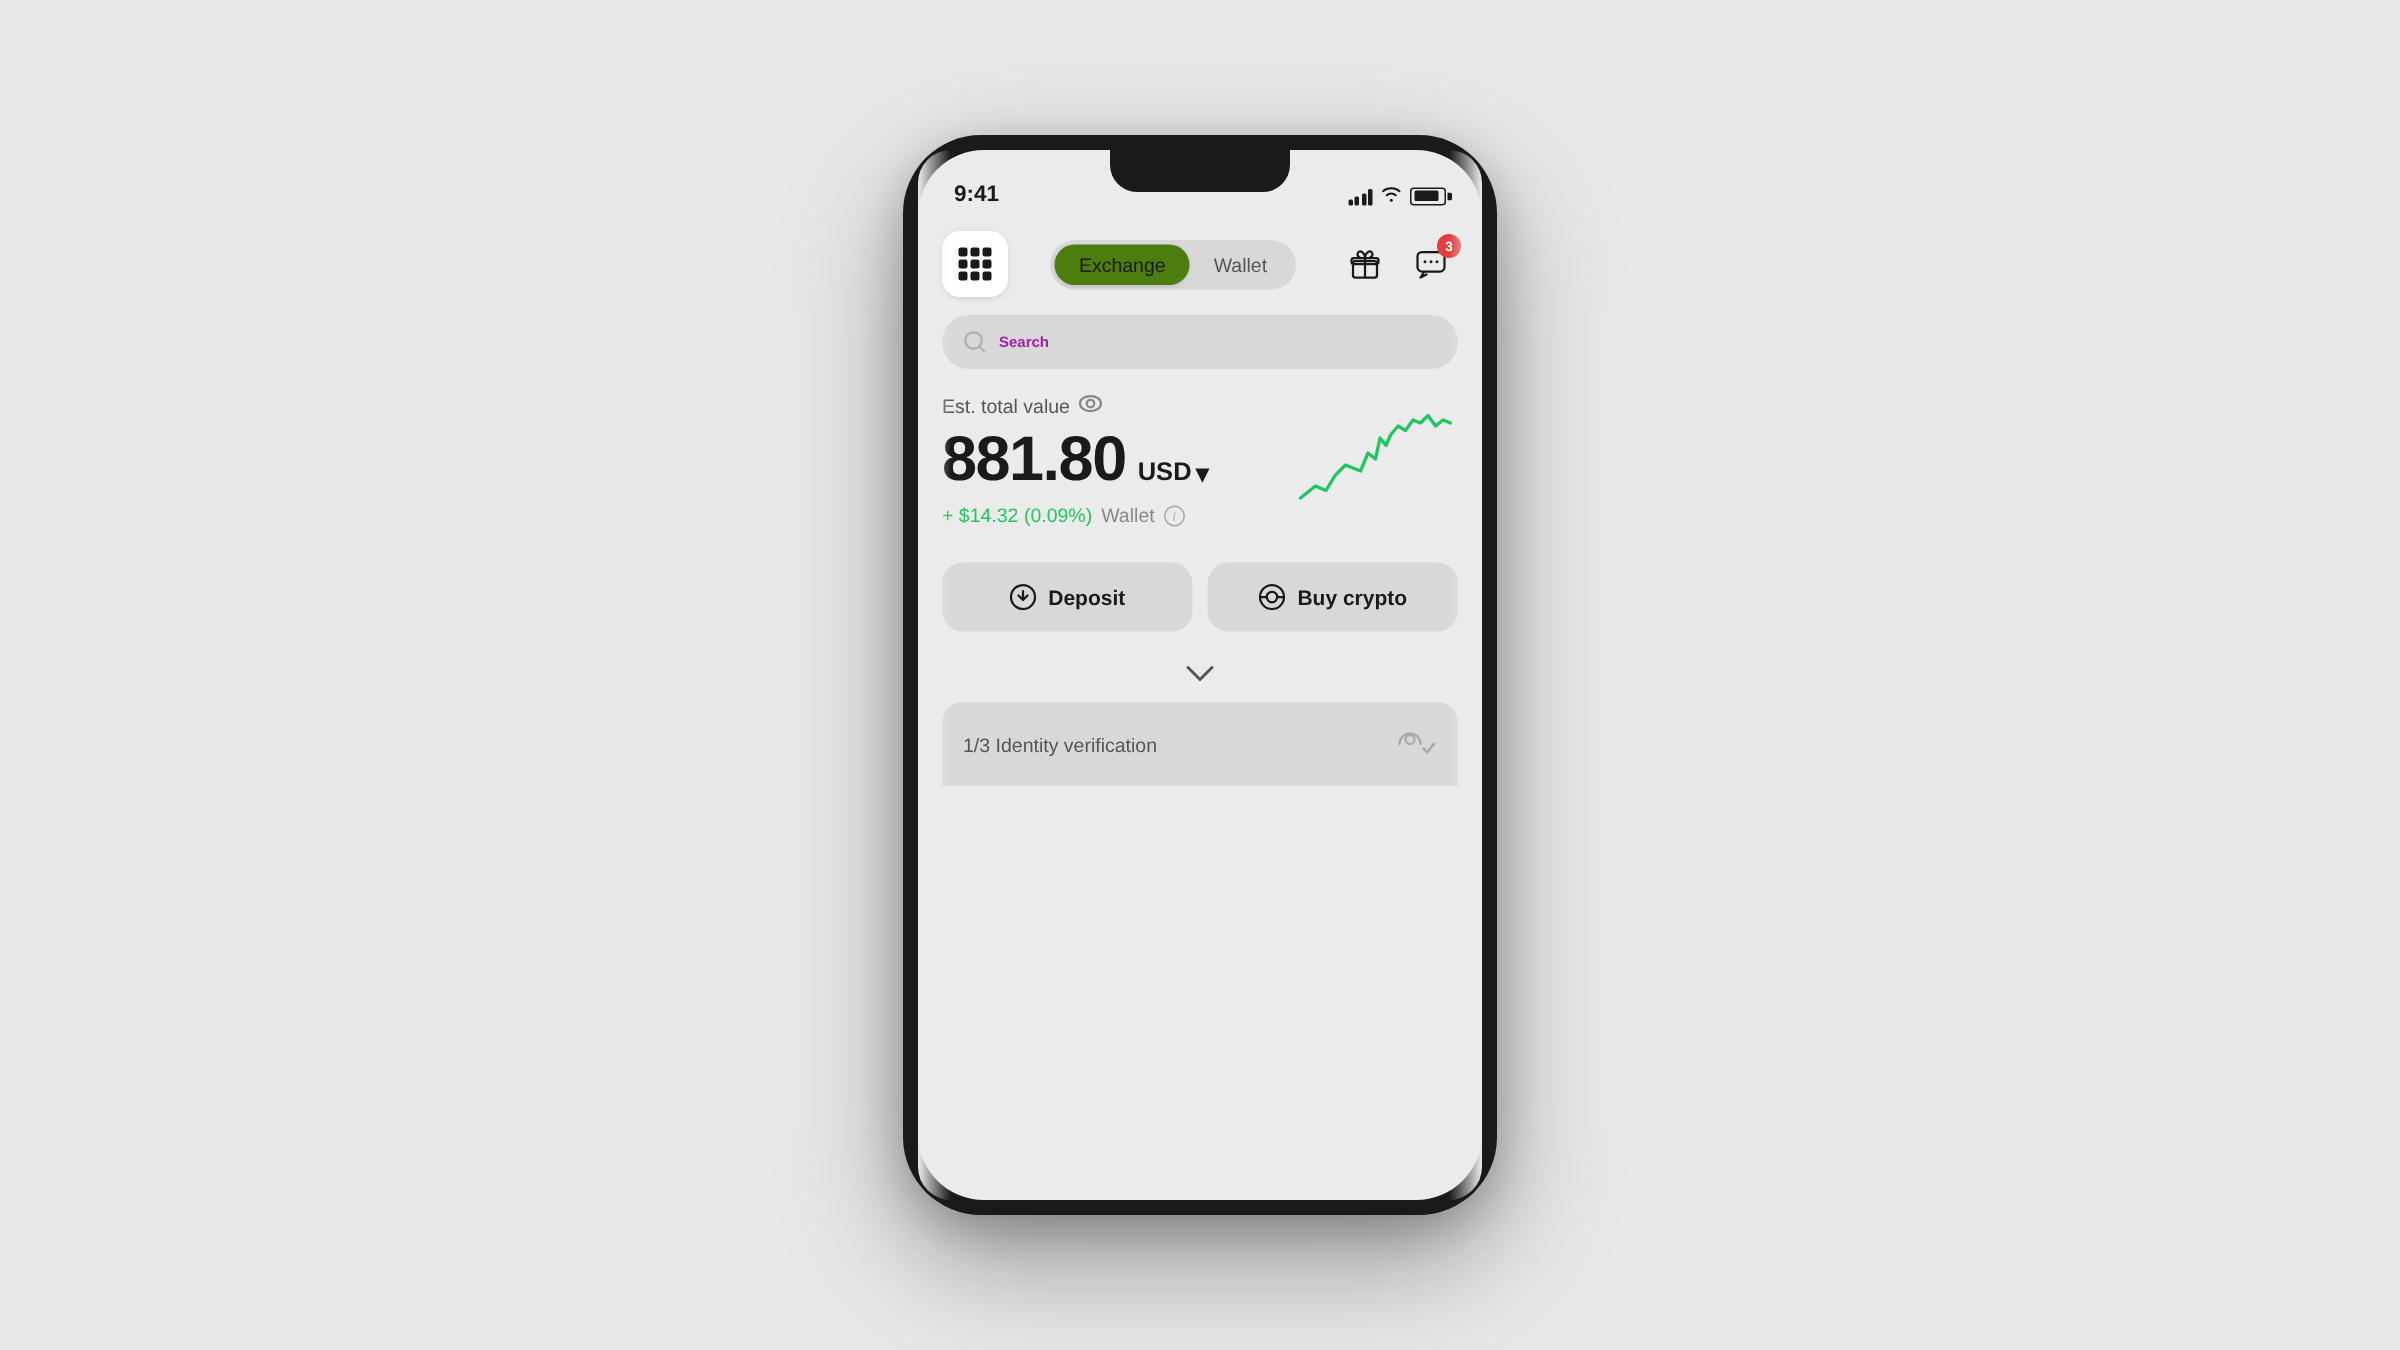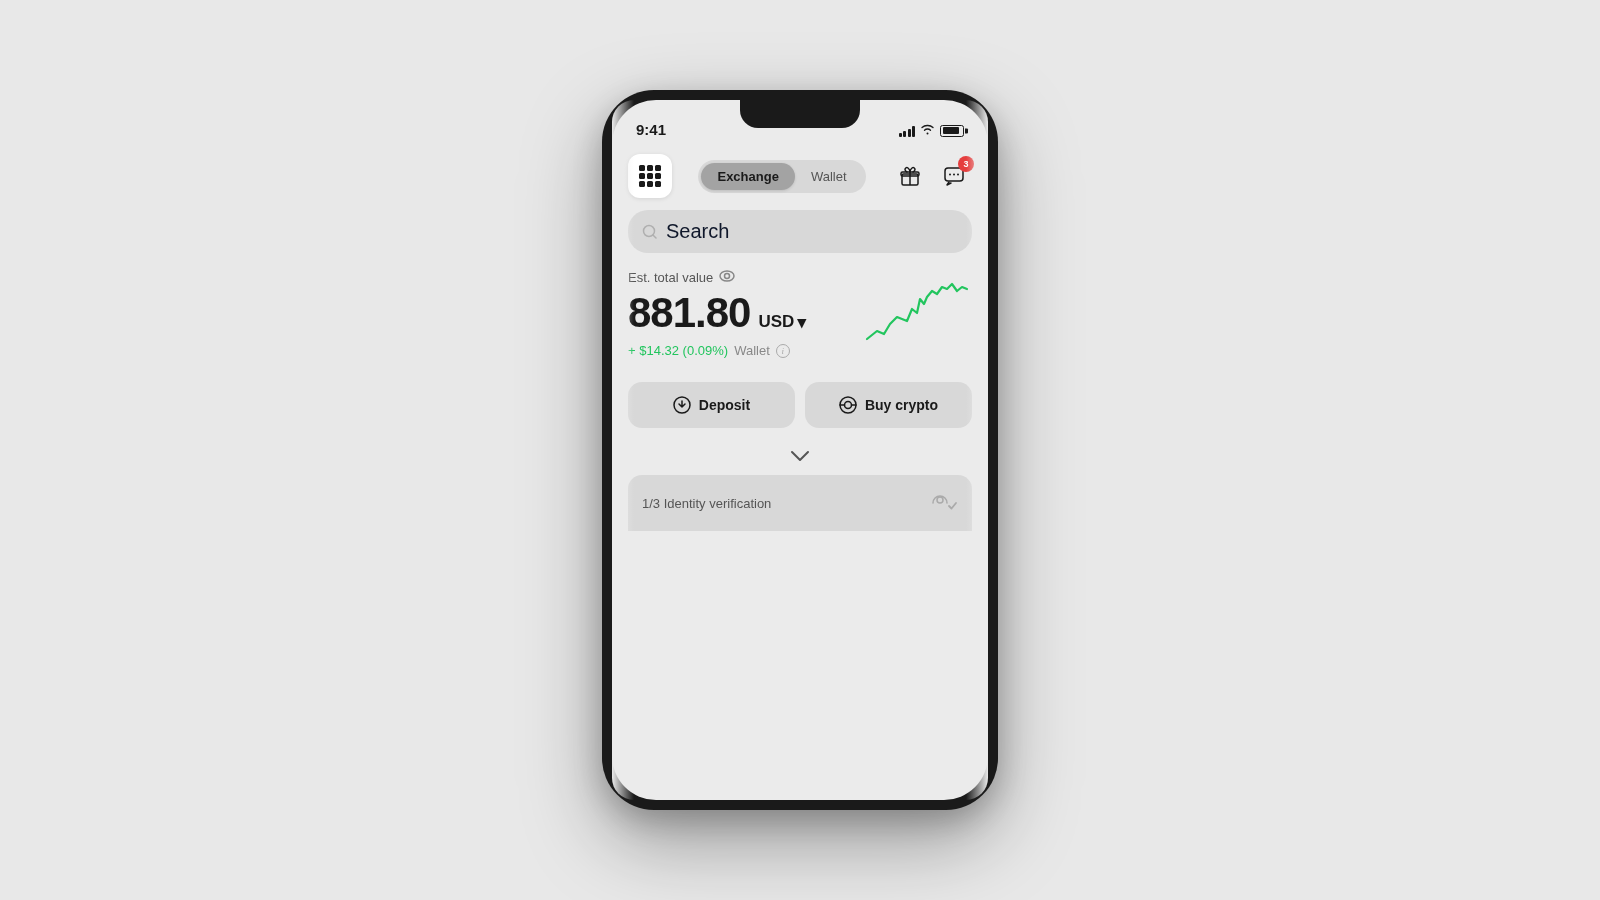--- a/index.html
+++ b/index.html
@@ -179,23 +179,23 @@
     .tab {
       padding: 6px 16px;
       border-radius: 16px;
       font-size: 13px;
       font-weight: 500;
       color: #555;
       cursor: pointer;
     }
 
     .tab.active {
-      background: #a3a3a3;
-      color: #1a1a1a;
-      font-weight: 700;
+      background: #4d7c0f;
+      color: #1a1a1a;
+      font-weight: 400;
       box-shadow: 0 1px 3px rgba(0,0,0,0.12);
     }
 
     .nav-actions {
       display: flex;
       align-items: center;
       gap: 8px;
     }
 
     .icon-btn {
@@ -237,22 +237,23 @@
       flex-shrink: 0;
       margin-bottom: 16px;
     }
 
     .search-bar svg {
       flex-shrink: 0;
       opacity: 0.5;
     }
 
     .search-placeholder {
-      font-size: 20px;
-      color: #0f172a;
+      font-size: 10px;
+      color: #a21caf;
+      font-weight: bold;
     }
 
     
     .value-section {
       display: flex;
       justify-content: space-between;
       align-items: flex-start;
       flex-shrink: 0;
       margin-bottom: 10px;
     }

